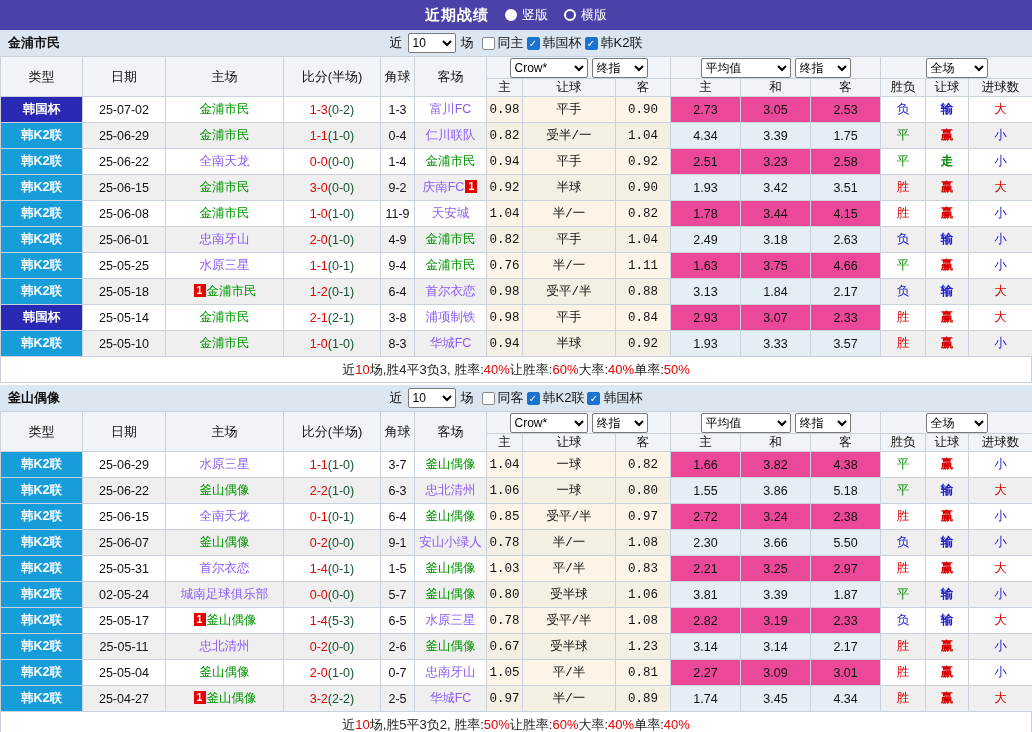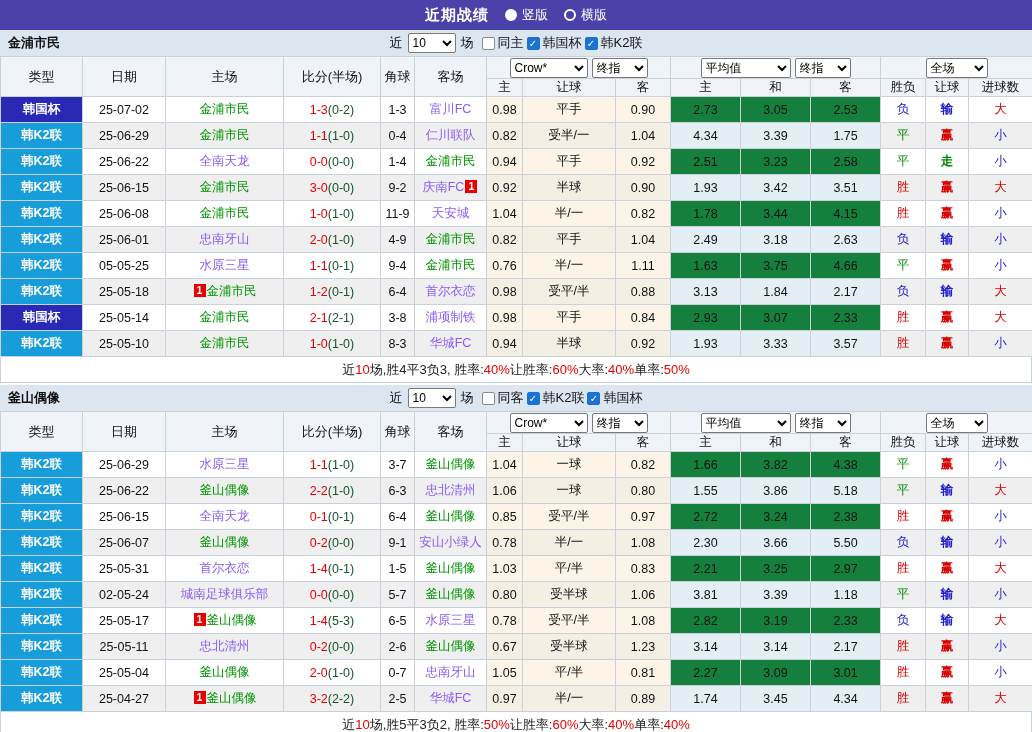--- a/index.html
+++ b/index.html
@@ -36,22 +36,22 @@
   thead tr.ra th{height:21px;}
   thead tr.rb th{height:16px;font-size:12.5px;}
   .hsel{margin:0 2px;}
   tbody td{height:25px;}
 
   .type-cell{font-weight:bold;color:#fff;font-size:12.5px;}
   .type-cell.cup{background:#2a29b6;}
   .type-cell.lg{background:#179dd9;}
 
   .col-main,.col-res{background:#fff;}
-  .col-crow{background:#fcf5e7;}
-  .col-avg{background:#15803d;}
+  .col-crow{background:#fcf5e7;font-family:Liberation Mono, monospace;}
+  .col-avg{background:#ec4899;}
   tr.even .col-main,tr.even .col-res{background:#efefef;}
   tr.even .col-crow{background:#f4efe3;}
   tr.even .col-avg{background:#e3eef5;}
 
   .tname{color:#8b5cf6;}
   .tname.green{color:#009500;}
   .ft{color:#e60000;}
   .ht{color:#14532d;}
   .badge{display:inline-block;background:#e60000;color:#fff;font-size:10.5px;
          font-weight:bold;width:12px;height:13px;line-height:13px;
@@ -240,21 +240,21 @@
             <td class="col-crow">1.04</td>
             <td class="col-avg">2.49</td>
             <td class="col-avg">3.18</td>
             <td class="col-avg">2.63</td>
             <td class="col-res c-blue">负</td>
             <td class="col-res c-blue rb-bold">输</td>
             <td class="col-res c-blue">小</td>
           </tr>
           <tr class="odd">
             <td class="type-cell lg">韩K2联</td>
-            <td class="col-main">05-05-25</td>
+            <td class="col-main">25-05-25</td>
             <td class="col-main"><span class="tname">水原三星</span></td>
             <td class="col-main"><span class="ft">1-1</span><span class="ht">(0-1)</span></td>
             <td class="col-main">9-4</td>
             <td class="col-main"><span class="tname green">金浦市民</span></td>
             <td class="col-crow">0.76</td>
             <td class="col-crow">半/一</td>
             <td class="col-crow">1.11</td>
             <td class="col-avg">1.63</td>
             <td class="col-avg">3.75</td>
             <td class="col-avg">4.66</td>
@@ -477,21 +477,21 @@
             <td class="col-main">02-05-24</td>
             <td class="col-main"><span class="tname">城南足球俱乐部</span></td>
             <td class="col-main"><span class="ft">0-0</span><span class="ht">(0-0)</span></td>
             <td class="col-main">5-7</td>
             <td class="col-main"><span class="tname green">釜山偶像</span></td>
             <td class="col-crow">0.80</td>
             <td class="col-crow">受半球</td>
             <td class="col-crow">1.06</td>
             <td class="col-avg">3.81</td>
             <td class="col-avg">3.39</td>
-            <td class="col-avg">1.18</td>
+            <td class="col-avg">1.87</td>
             <td class="col-res c-green">平</td>
             <td class="col-res c-blue rb-bold">输</td>
             <td class="col-res c-blue">小</td>
           </tr>
           <tr class="odd">
             <td class="type-cell lg">韩K2联</td>
             <td class="col-main">25-05-17</td>
             <td class="col-main"><span class="badge">1</span><span class="tname green">釜山偶像</span></td>
             <td class="col-main"><span class="ft">1-4</span><span class="ht">(5-3)</span></td>
             <td class="col-main">6-5</td>

